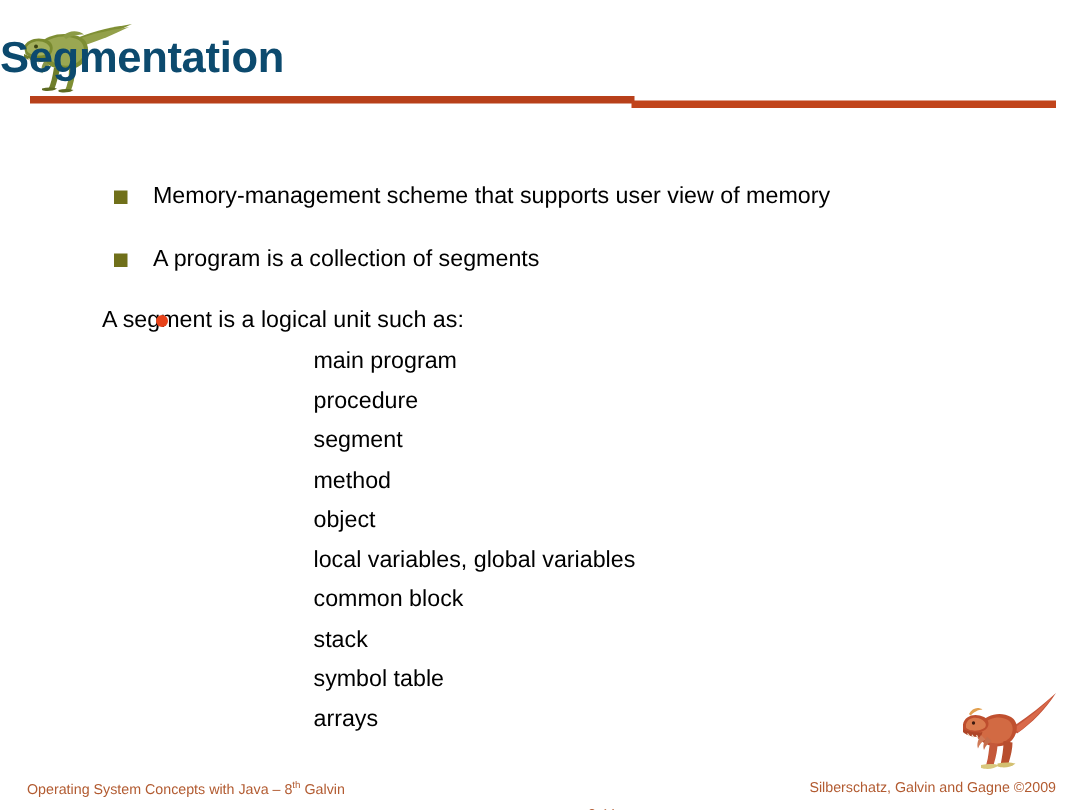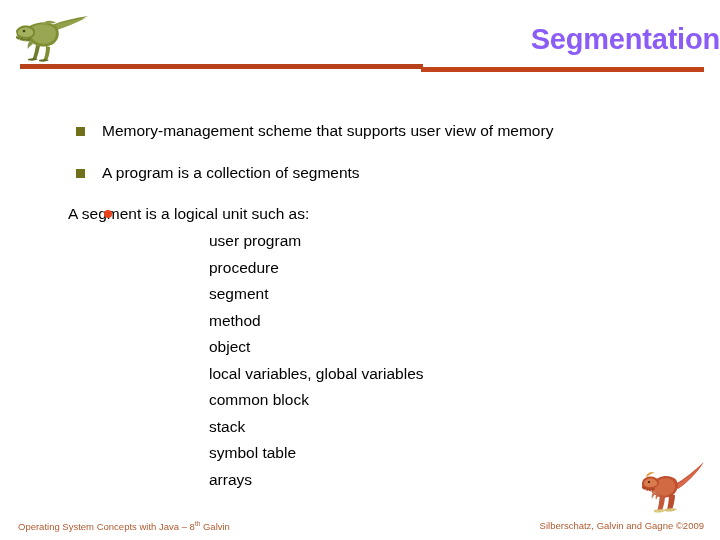--- a/index.html
+++ b/index.html
@@ -37,25 +37,25 @@
     top: 12px;
     width: 86px;
     height: 54px;
   }
 
   .slide-title {
     position: absolute;
     left: 0;
     top: 21px;
     width: 720px;
-    text-align: right;
+    text-align: left;
     font-family: "Liberation Sans", sans-serif;
     font-size: 29px;
     font-weight: bold;
-    color: #8b5cf6;
+    color: #0c4a6e;
     letter-spacing: -0.2px;
     line-height: 36px;
     white-space: nowrap;
   }
 
   .rule-left {
     position: absolute;
     left: 20px;
     top: 64px;
     width: 403px;
@@ -221,21 +221,21 @@
     <div class="lvl1">
       <span class="sq-bullet"></span>
       <span>A program is a collection of segments</span>
     </div>
 
     <div class="lvl2">
       <span class="dot-bullet"></span>
       <span>A segment is a logical unit such as:</span>
     </div>
 
-    <div class="lvl3">user program</div>
+    <div class="lvl3">main program</div>
     <div class="lvl3">procedure</div>
     <div class="lvl3">segment</div>
     <div class="lvl3">method</div>
     <div class="lvl3">object</div>
     <div class="lvl3">local variables, global variables</div>
     <div class="lvl3">common block</div>
     <div class="lvl3">stack</div>
     <div class="lvl3">symbol table</div>
     <div class="lvl3">arrays</div>
   </div>

